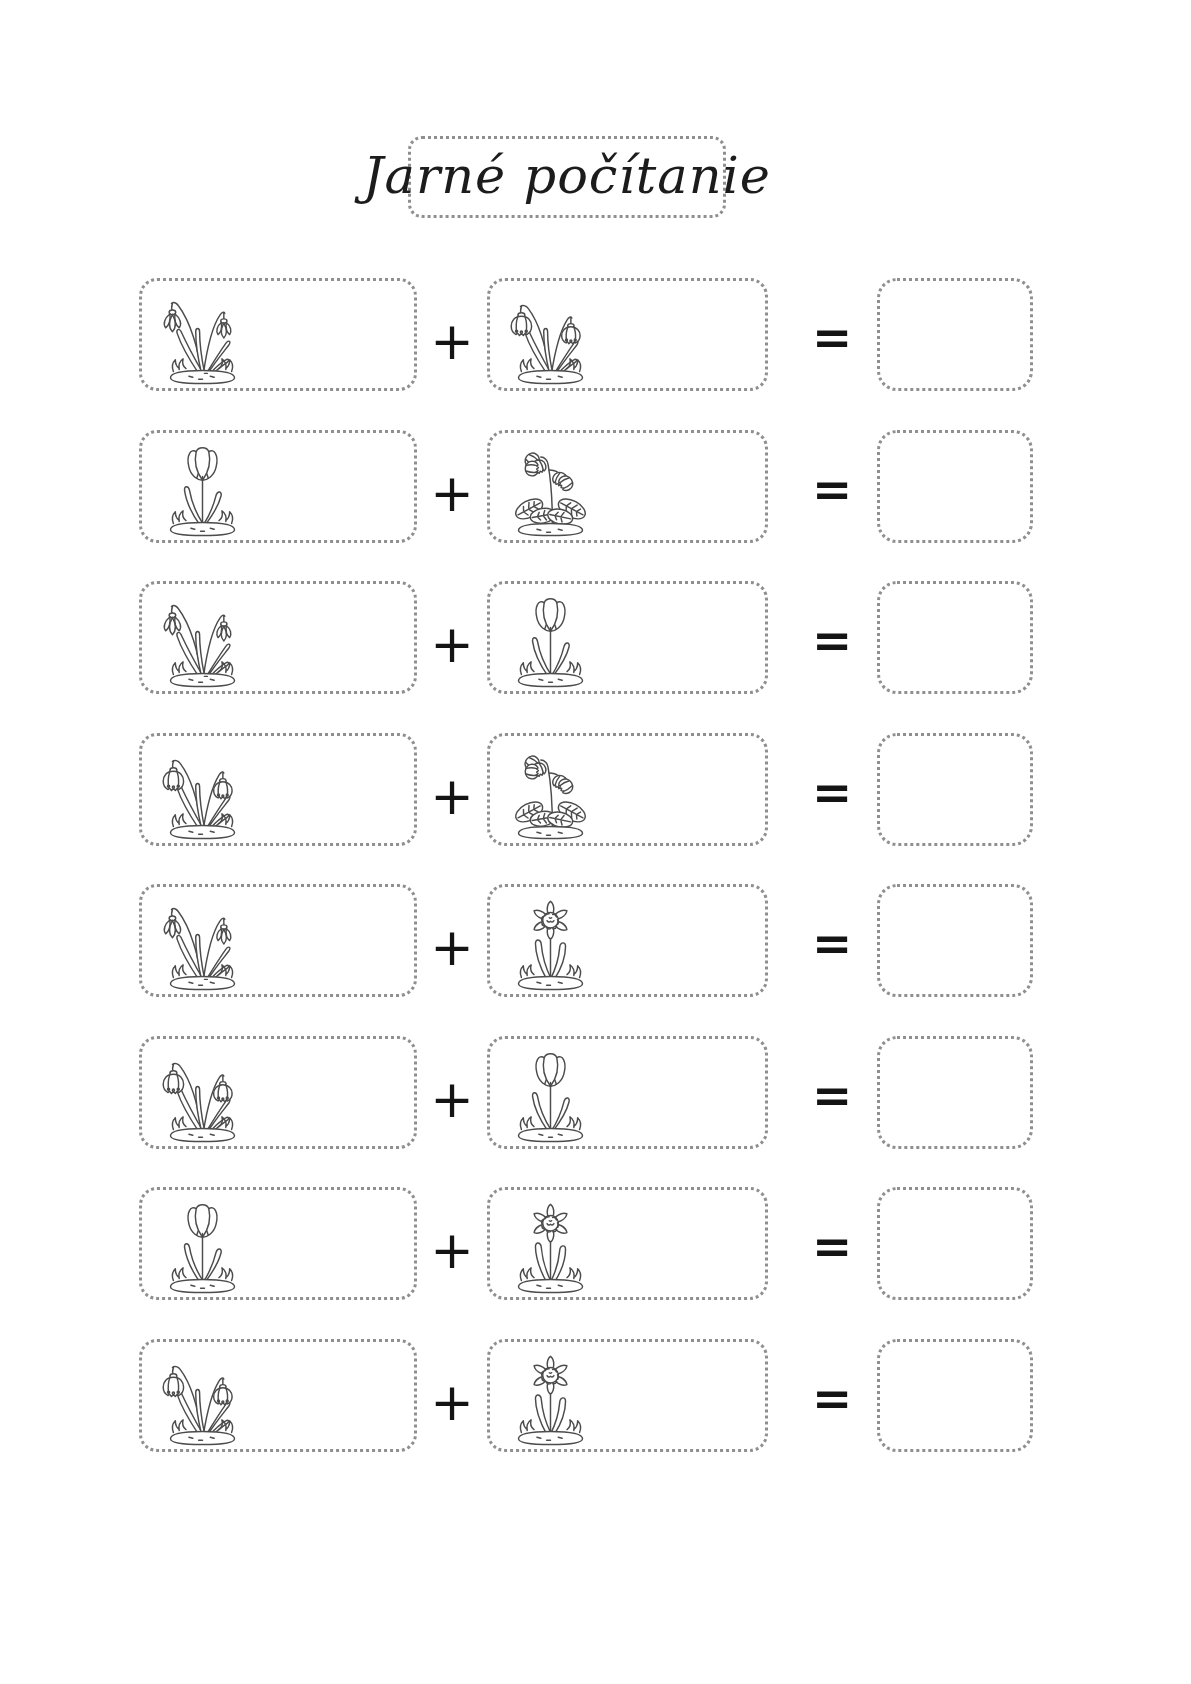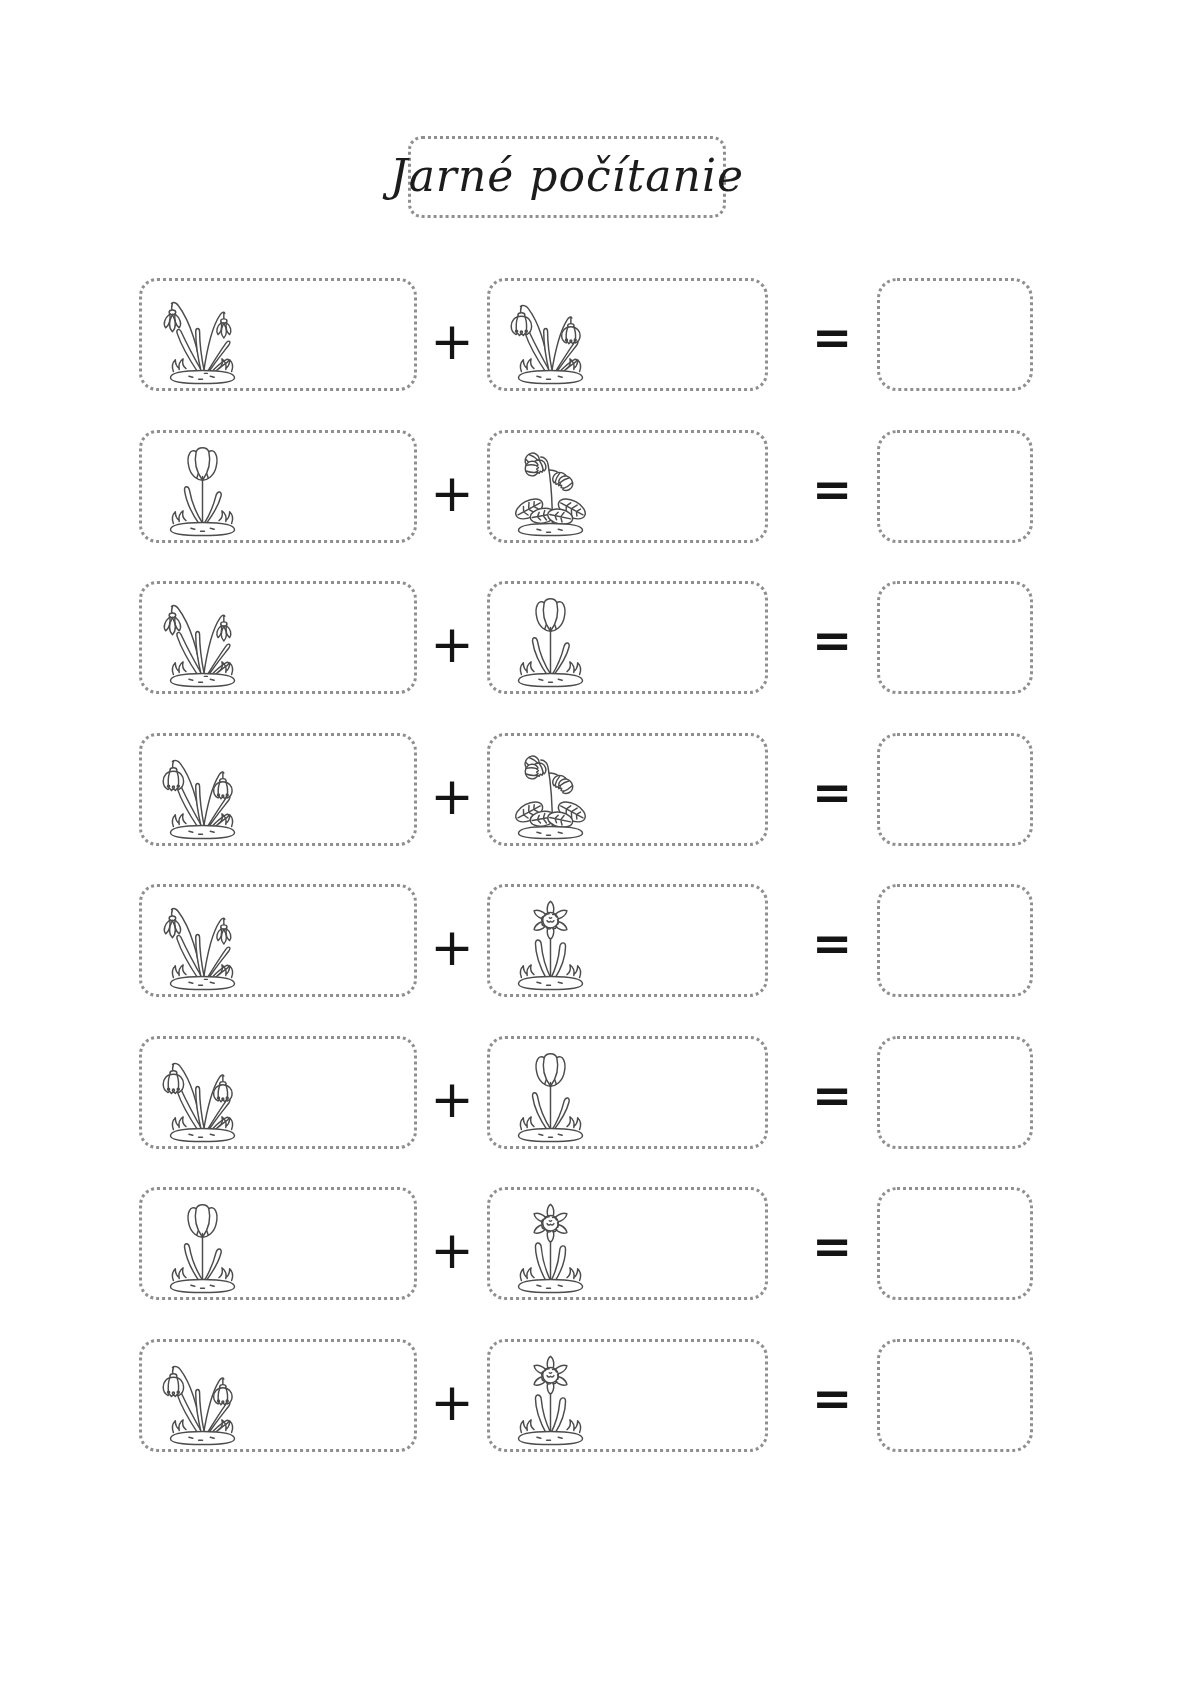--- a/index.html
+++ b/index.html
@@ -7,21 +7,21 @@
     --ink:#1c1c1c;
     --draw:#4c4c4c;
   }
   html,body{margin:0;padding:0;background:#fff;}
   #page{position:relative;width:1191px;height:1684px;background:#fff;overflow:hidden;
         font-family:"Liberation Sans",sans-serif;}
 
   .title-box{position:absolute;left:408px;top:136px;width:318px;height:82px;
              border:3px dotted var(--dots);border-radius:14px;box-sizing:border-box;
              display:flex;align-items:center;justify-content:center;background:#fff;}
-  .title-text{font-family:"DejaVu Serif",serif;font-style:italic;font-size:44px;
+  .title-text{font-family:"DejaVu Serif",serif;font-style:italic;font-size:51px;
               color:var(--ink);letter-spacing:1px;white-space:nowrap;padding-bottom:4px;}
 
   .row{position:absolute;left:0;width:100%;height:113px;}
   .fbox,.abox{position:absolute;top:0;height:113px;border:3px dotted var(--dots);
               border-radius:18px;background:#fff;box-sizing:border-box;}
   .box1{left:139px;width:278px;}
   .box2{left:487px;width:281px;}
   .abox{left:877px;width:156px;border-radius:20px;font-size:44px;color:var(--ink);
         display:flex;align-items:center;justify-content:center;}
   .flower{position:absolute;left:12px;bottom:2px;width:97px;height:97px;}

